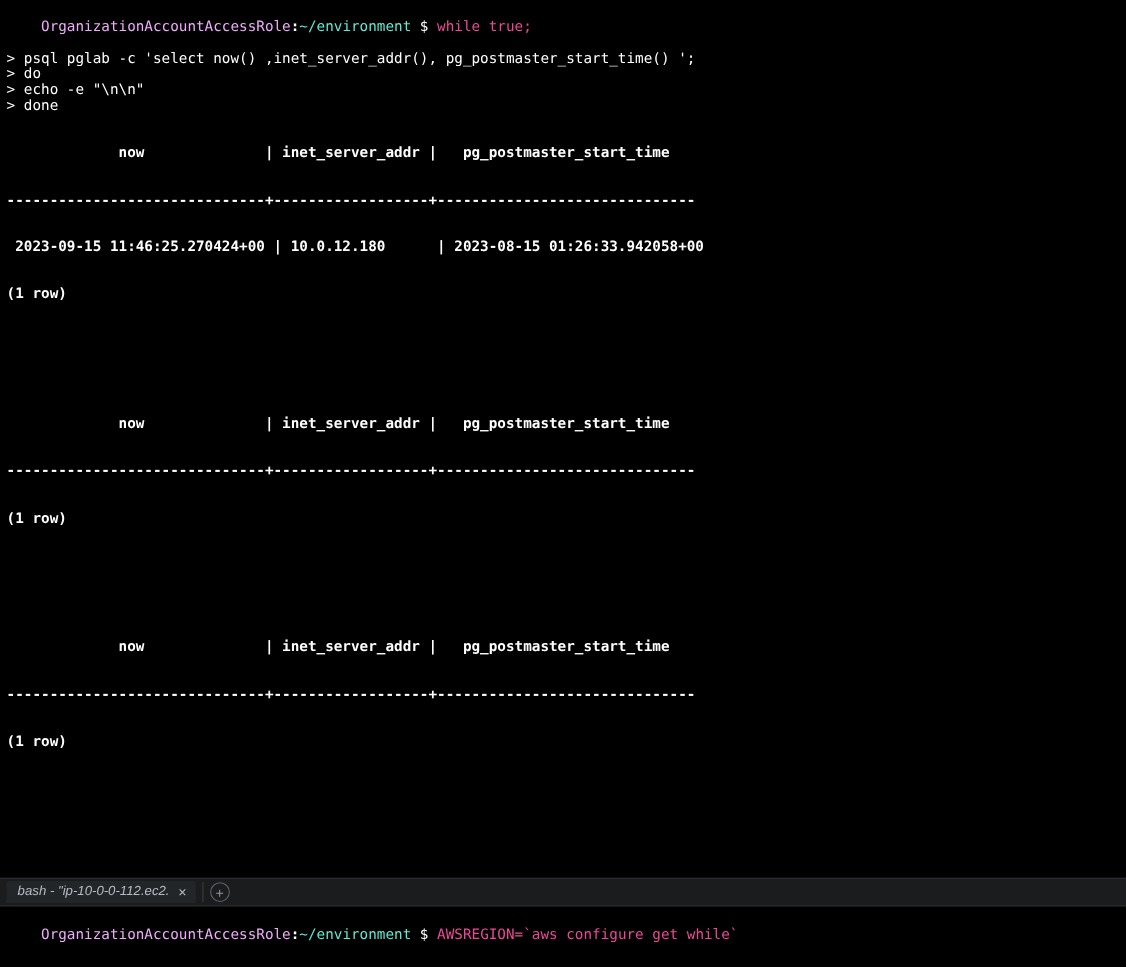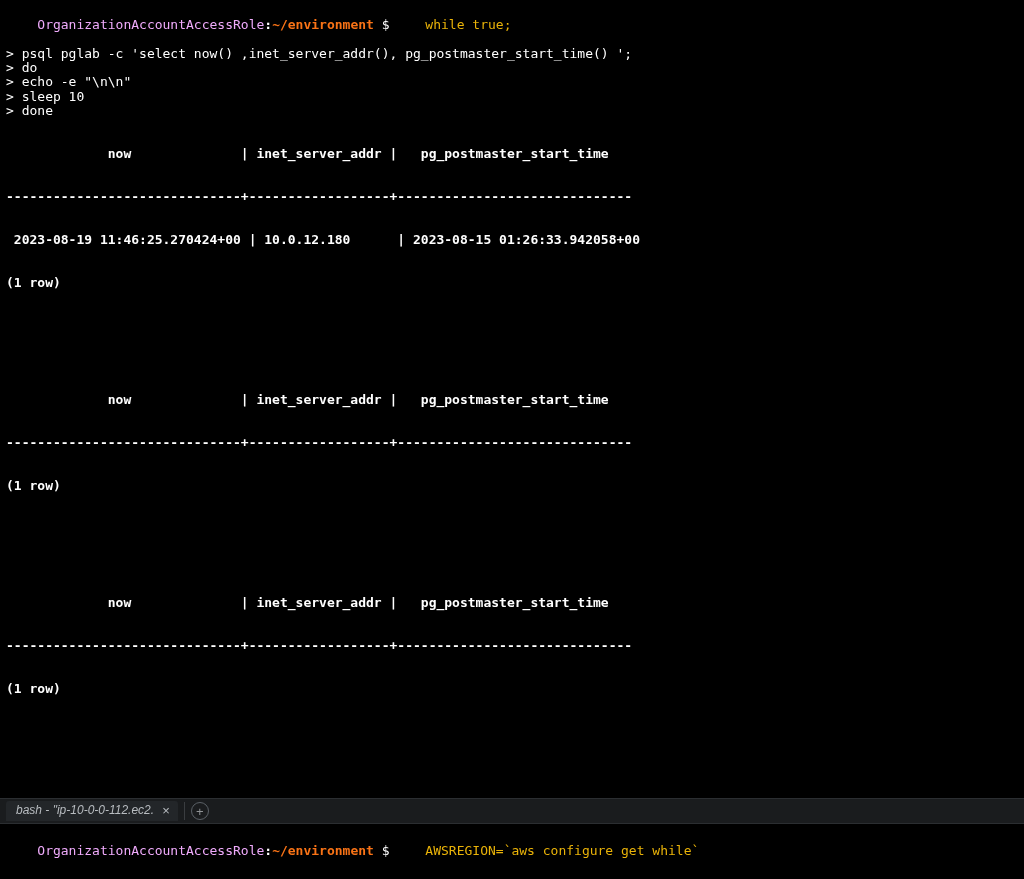--- a/index.html
+++ b/index.html
@@ -16,23 +16,23 @@
   }
   .terminal-area {
     height: 798px;
     padding: 4px 6px 0 6px;
     box-sizing: border-box;
     overflow: hidden;
   }
   .prompt-line { white-space: pre; }
   .role { color: #f0abfc; font-weight: normal; }
   .colon { color: #fff; font-weight: bold; }
-  .path { color: #f97316; font-weight: bold; }
+  .path { color: #5eead4; font-weight: normal; }
   .dollar { color: #fff; }
-  .cmd  { color: #eab308; margin-left: 28px; }
+  .cmd  { color: #ec4899; }
   .cont { color: #fff; white-space: pre; }
   .output-block { margin-top: 0; white-space: pre; font-weight: 700; letter-spacing: 0; }
   .gap { height: 46px; }
   .tab-bar {
     display: flex;
     align-items: center;
     height: 24px;
     background: #1a1c1e;
     border-top: 1px solid #2b2e31;
     border-bottom: 1px solid #2b2e31;
@@ -84,27 +84,26 @@
 
 <div class="terminal-area">
 
   <div class="prompt-line">
     <span class="role">OrganizationAccountAccessRole</span><span class="colon">:</span><span class="path">~/environment</span><span class="dollar"> $ </span><span class="cmd">while true;</span>
   </div>
 
   <div class="cont">&gt; psql pglab -c 'select now() ,inet_server_addr(), pg_postmaster_start_time() ';</div>
   <div class="cont">&gt; do</div>
   <div class="cont">&gt; echo -e "\n\n"</div>
-  <div class="cont">&gt; sleep 10</div>
   <div class="cont">&gt; done</div>
 
   <div class="output-block">
     <div>             now              | inet_server_addr |   pg_postmaster_start_time</div>
     <div>------------------------------+------------------+------------------------------</div>
-    <div> 2023-08-19 11:46:25.270424+00 | 10.0.12.180      | 2023-08-15 01:26:33.942058+00</div>
+    <div> 2023-09-15 11:46:25.270424+00 | 10.0.12.180      | 2023-08-15 01:26:33.942058+00</div>
     <div>(1 row)</div>
   </div>
   <div class="gap"></div>
 
   <div class="output-block">
     <div>             now              | inet_server_addr |   pg_postmaster_start_time</div>
     <div>------------------------------+------------------+------------------------------</div>
     <div>(1 row)</div>
   </div>
   <div class="gap"></div>

